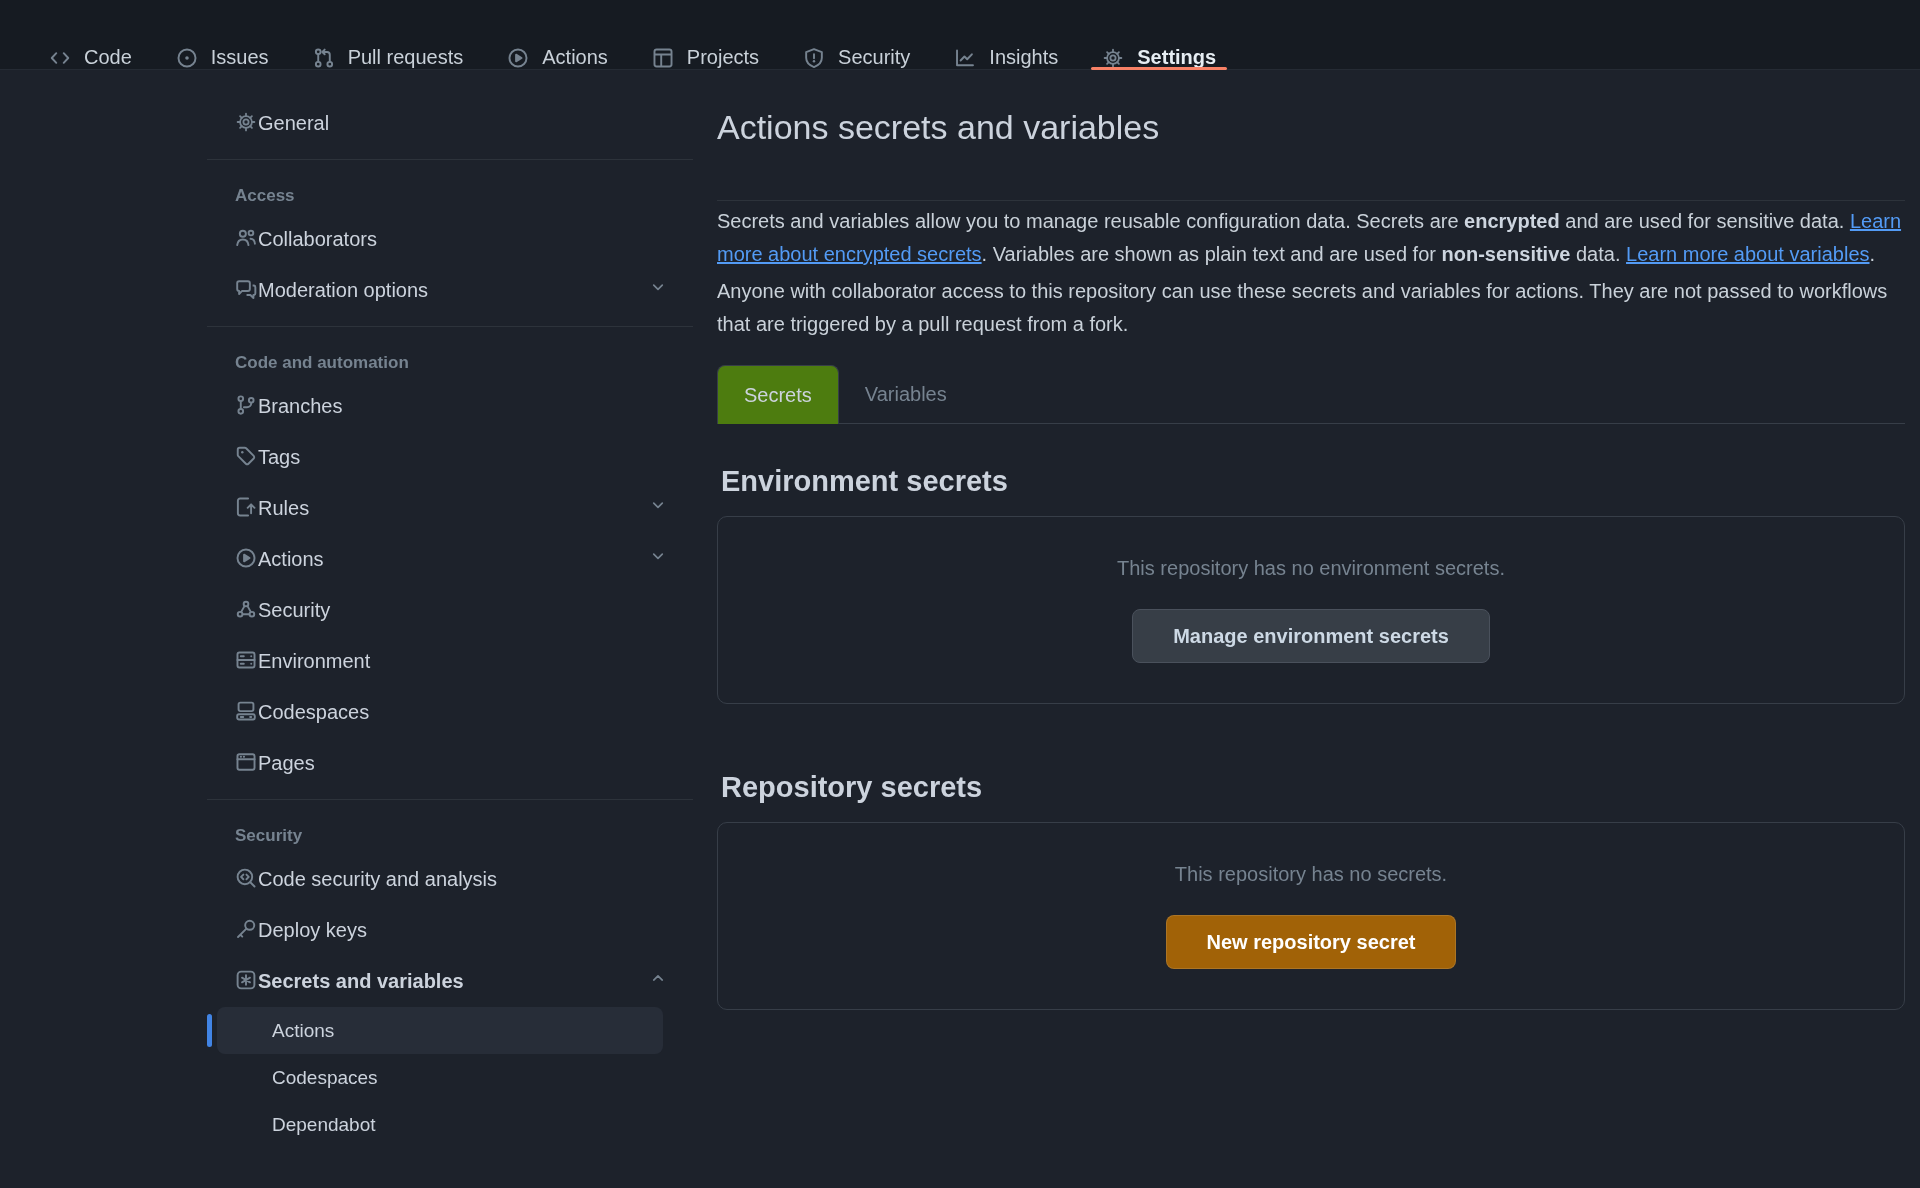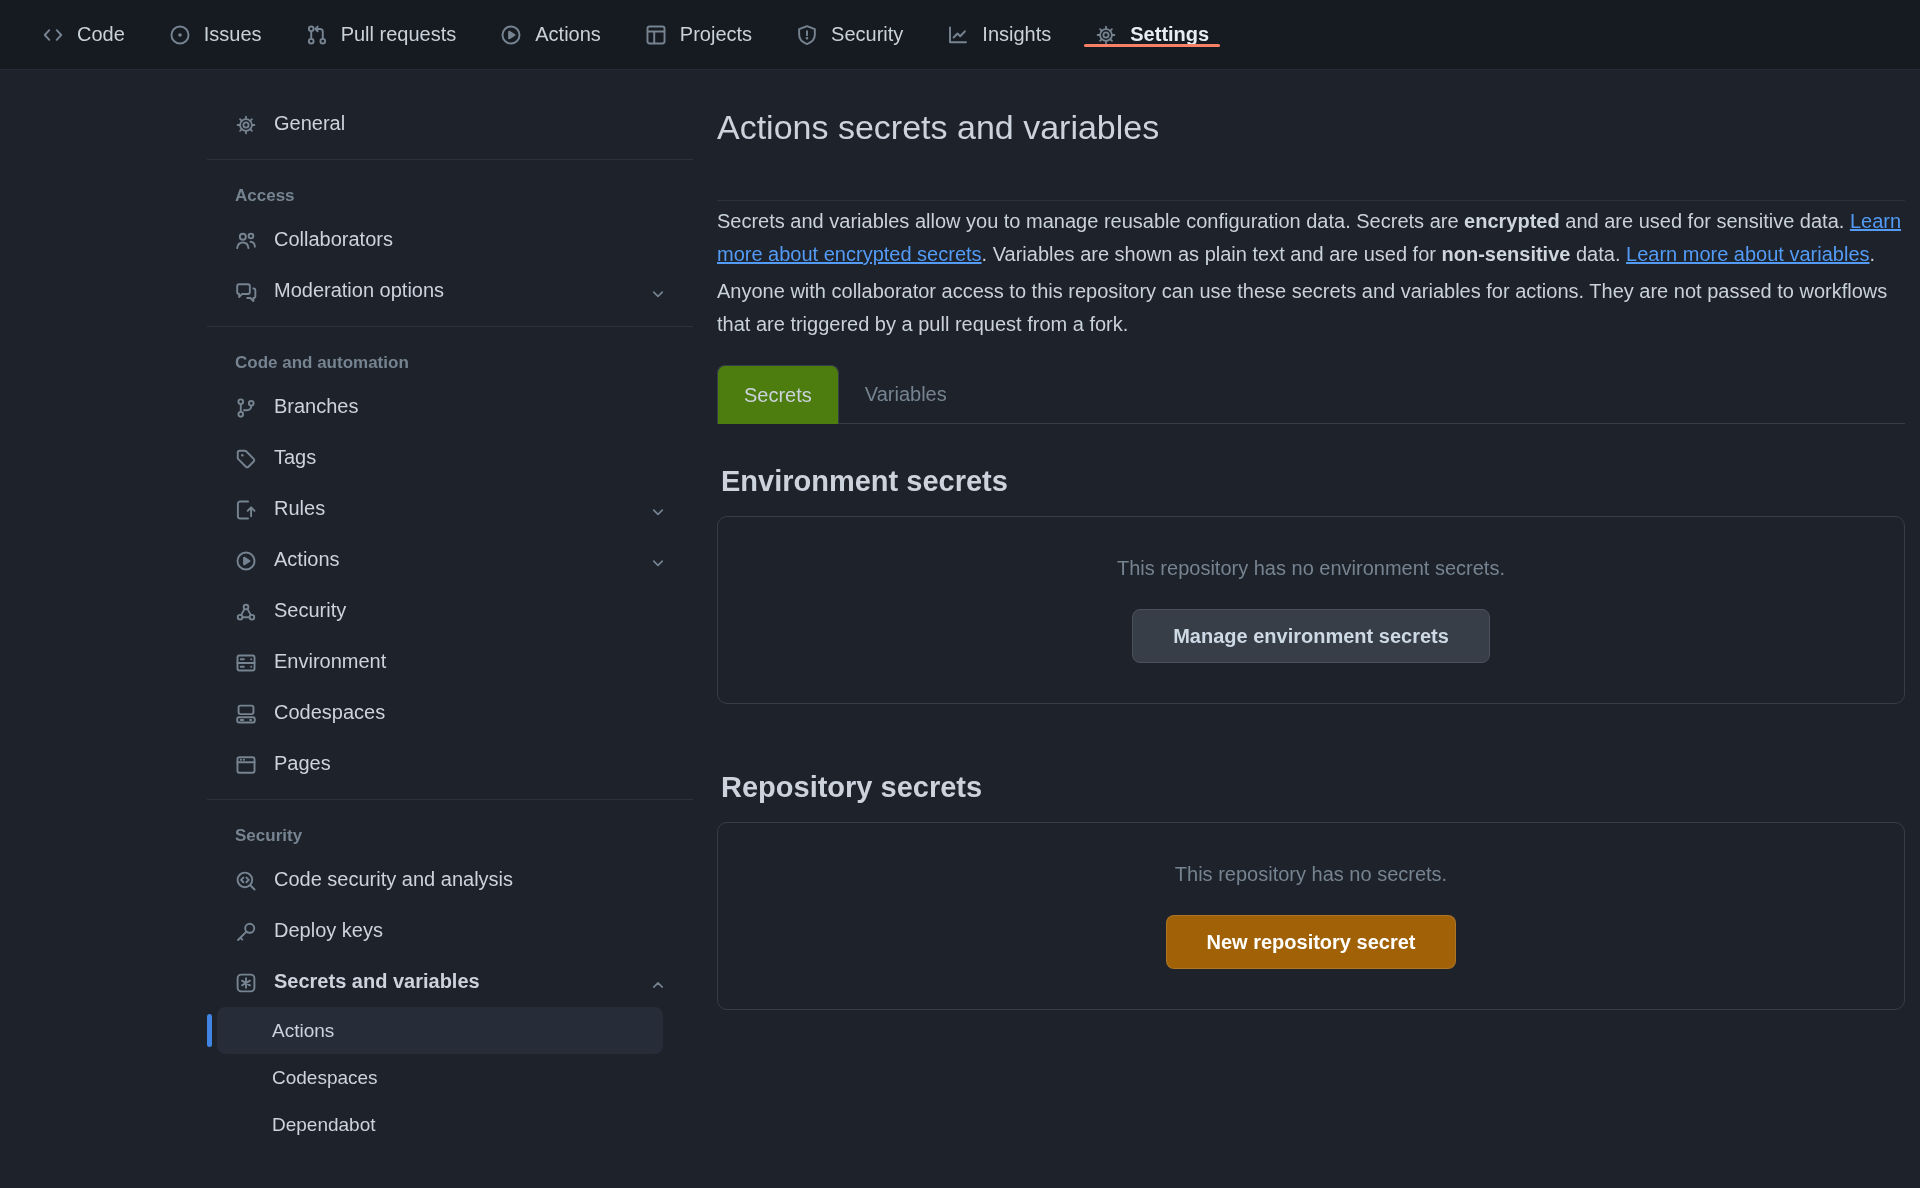--- a/index.html
+++ b/index.html
@@ -10,36 +10,36 @@
     font-family:"Liberation Sans","DejaVu Sans",sans-serif;
     color:#c9d1d9;
     position:relative;
   }
   svg { display:block; }
   .ic { color:#768390; flex:none; }
 
   
   .topnav {
     height:70px; background:#161b22; border-bottom:1px solid #252b34;
-    display:flex; align-items:center; padding-left:20px;
+    display:flex; align-items:flex-end; padding-left:27px;
   }
   .nav-item {
     display:flex; align-items:center; gap:13px; padding:0 22px;
     font-size:20px; color:#c9d1d9; position:relative; cursor:pointer; white-space:nowrap;
   }
   .nav-item.active { font-weight:bold; color:#e6edf3; }
   .nav-item.active::after {
     content:''; position:absolute; left:11px; right:11px; bottom:-1px; height:3px;
     background:#f78166; border-radius:3px;
   }
 
   
   .sidebar { position:absolute; left:207px; top:98px; width:486px; }
   .side-row {
-    display:flex; align-items:flex-end; gap:17px; padding:13px 26px 13px 28px;
+    display:flex; align-items:flex-start; gap:1px; padding:13px 26px 13px 28px;
     font-size:20px; line-height:25px; color:#ccd3dd; border-radius:8px; cursor:pointer;
   }
   .side-row .lbl { flex:1 1 auto; }
   .side-row .chev { margin-left:auto; flex:none; }
   .side-row.bold .lbl { font-weight:bold; }
   .side-divider { height:1px; background:#2d333b; margin:10px 0; }
   .side-section-title {
     margin-top:18px; padding:8px 28px; font-size:17px; line-height:20px;
     font-weight:bold; color:#768390;
   }

